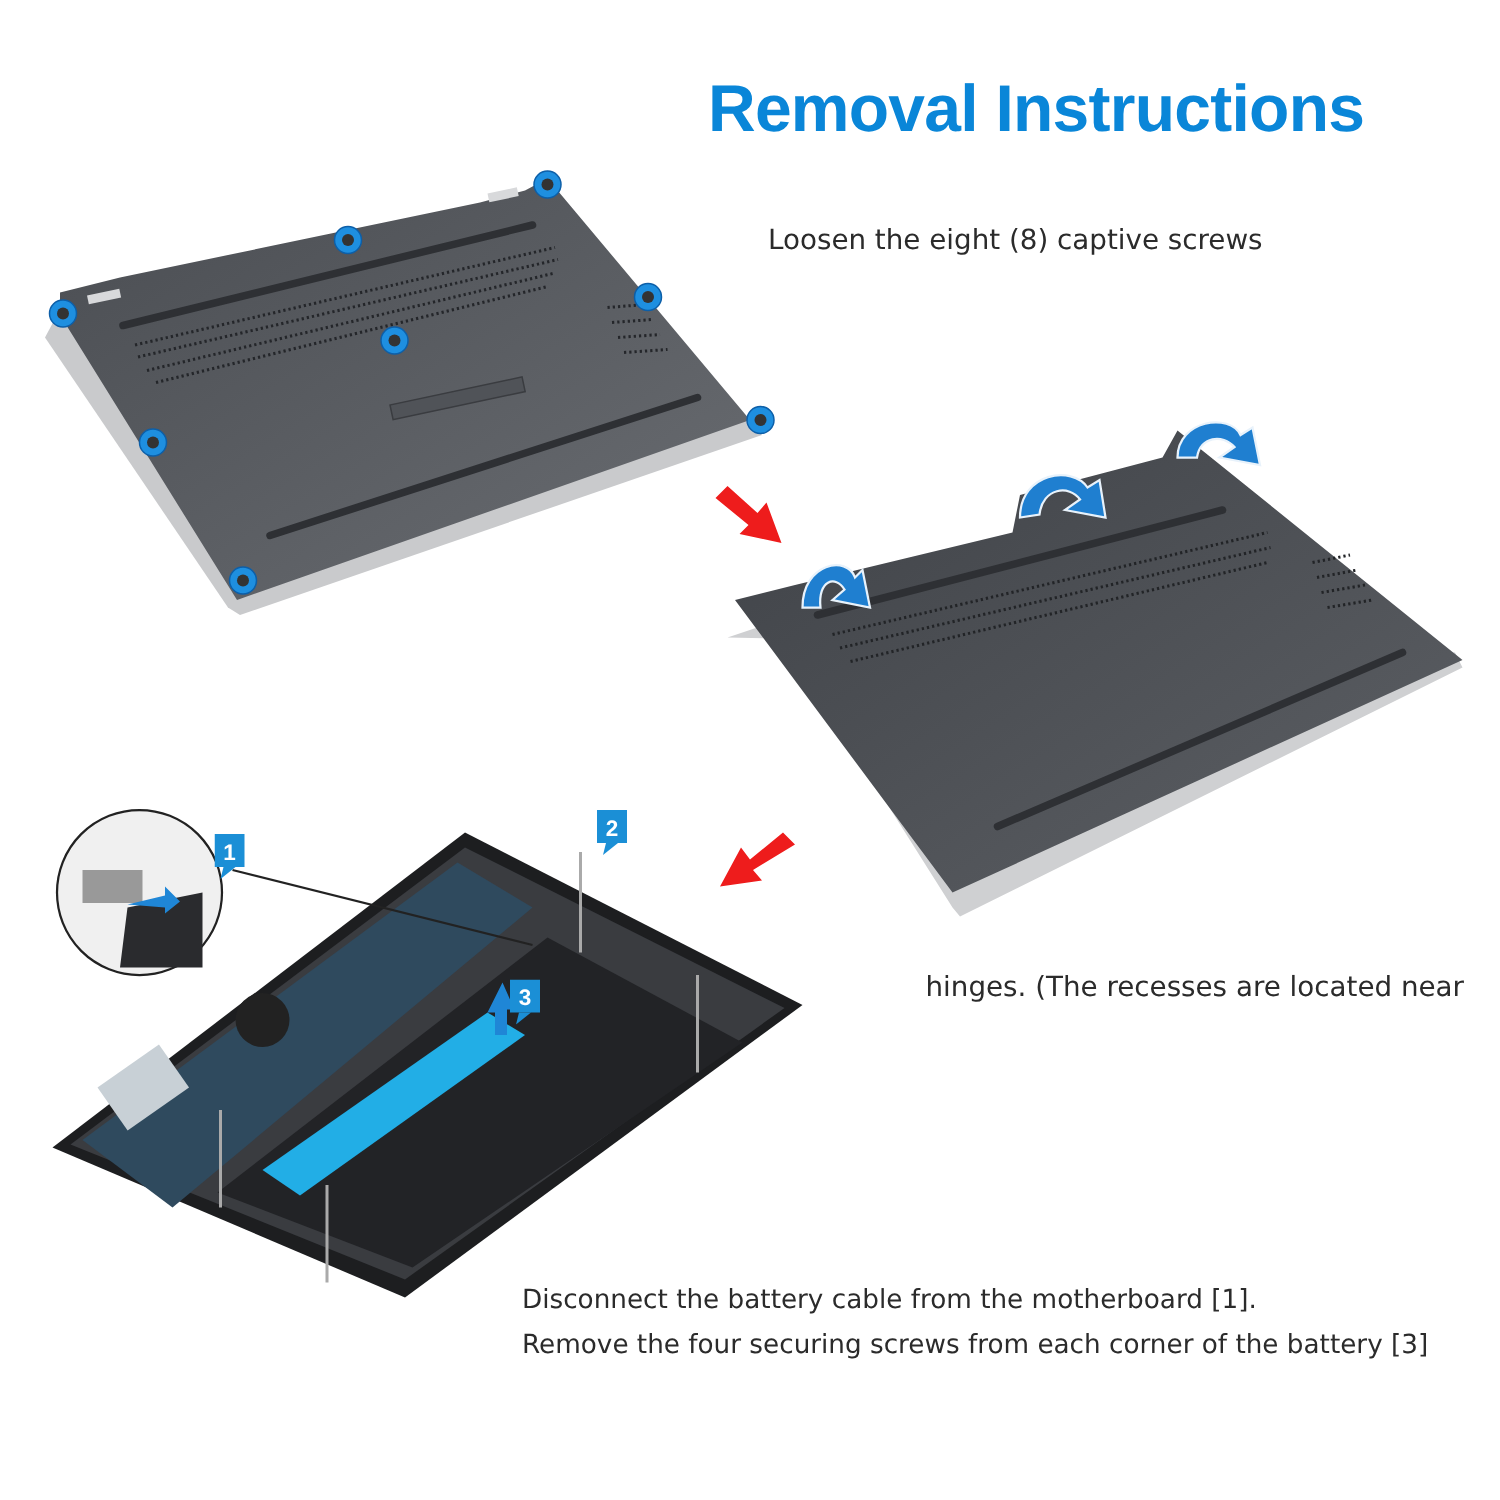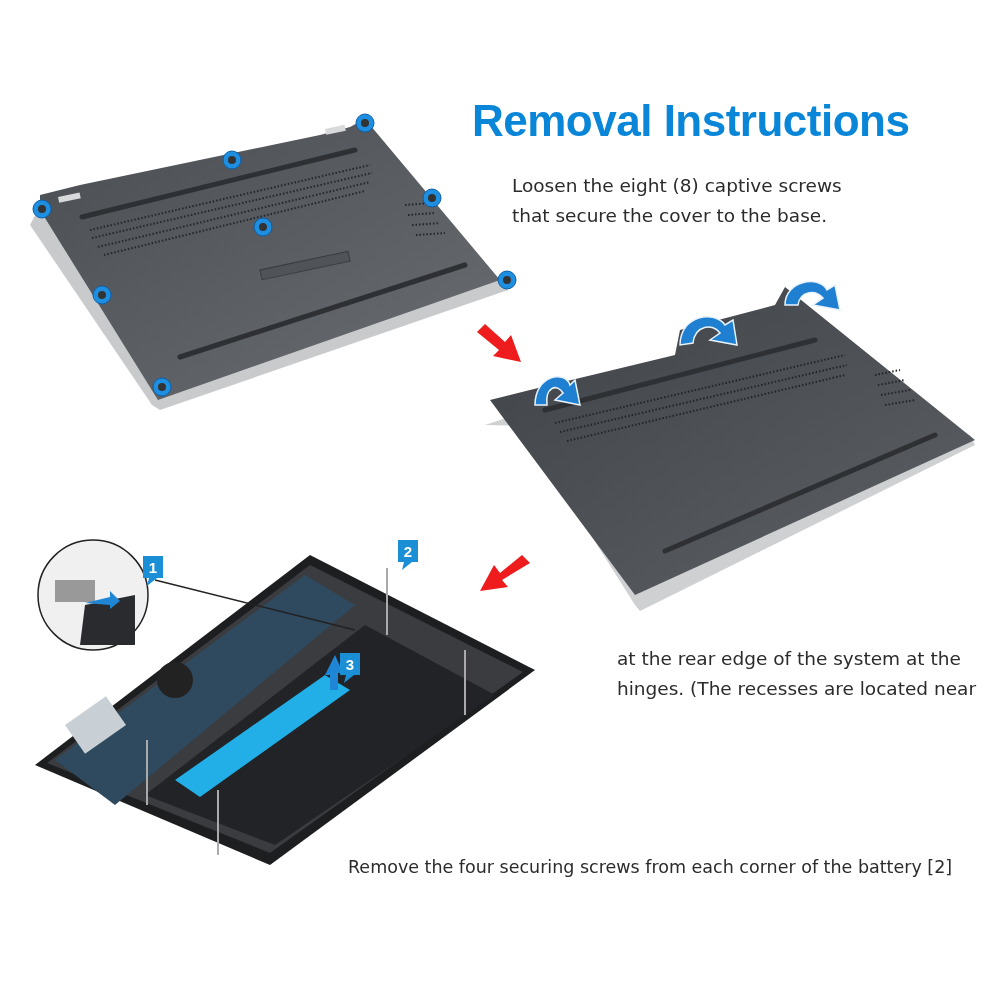--- a/index.html
+++ b/index.html
@@ -1,44 +1,43 @@
 <!DOCTYPE html>
 <html><head>
 <meta charset="utf-8">
 <style>
   html, body { margin: 0; padding: 0; background: #ffffff; }
   body { width: 1000px; height: 1000px; position: relative; overflow: hidden;
          font-family: "Liberation Sans", sans-serif; color: #222; }
   .abs { position: absolute; }
   .title { left: 472px; top: 48px; font-size: 44px; font-weight: bold; color: #0a86d8;
-           letter-spacing: -0.5px; white-space: nowrap; font-family: "Liberation Sans", sans-serif; margin-top: 48px; }
+           letter-spacing: -0.5px; white-space: nowrap; font-family: "Liberation Sans", sans-serif; }
   .para { font-family: "DejaVu Sans", sans-serif; font-size: 18.5px; color: #2b2b2b; line-height: 30px; white-space: nowrap; }
   .para div { white-space: pre; }
-  .p1 { left: 512px; top: 146px; margin-top: 25px; }
+  .p1 { left: 512px; top: 146px; }
   .p2 { left: 617px; top: 644px; }
   .p3 { left: 348px; top: 852px; font-size: 17.5px; }
   svg { display: block; }
 </style>
 </head>
 <body>
 
 <div class="abs title">Removal Instructions</div>
 
 <div class="abs para p1">
   <div>Loosen the eight (8) captive screws</div>
-  <div>that secure the cover to the base.</div>
 </div>
 
 <div class="abs para p2">
-  <div>at the rear edge of the system at the</div>
   <div>hinges. (The recesses are located near</div>
 </div>
 
 <div class="abs para p3">
-  <div>Remove the four securing screws from each corner of the battery [2]</div>
+  <div>Disconnect the battery cable from the motherboard [1].</div>
+  <div>Remove the four securing screws from each corner of the battery [3]</div>
 </div>
 
 <div class="abs" style="left:20px;top:105px;">
   <svg width="510" height="310" viewBox="0 0 510 310">
     <defs>
       <linearGradient id="cv1" x1="0" y1="0" x2="1" y2="1">
         <stop offset="0" stop-color="#4a4d52"></stop>
           <stop offset="1" stop-color="#6a6d72"></stop>
       </linearGradient>
     </defs>

